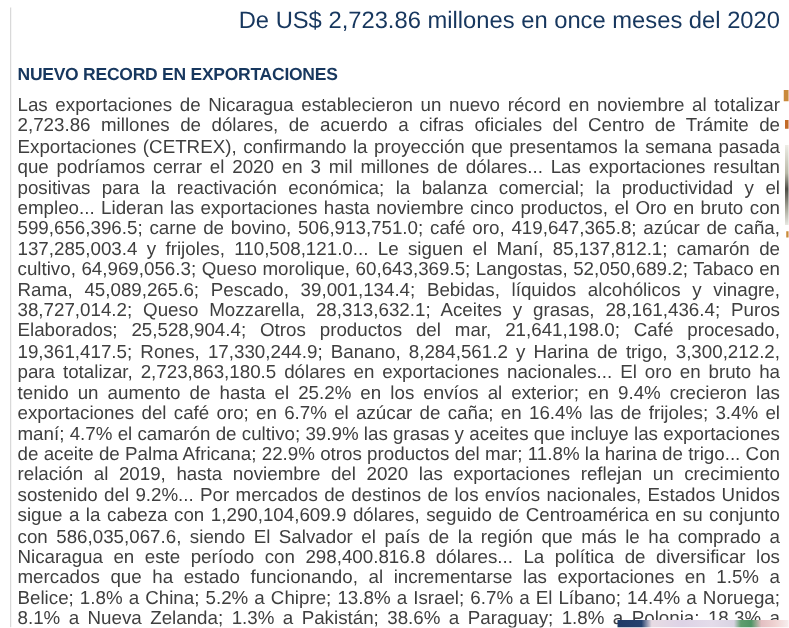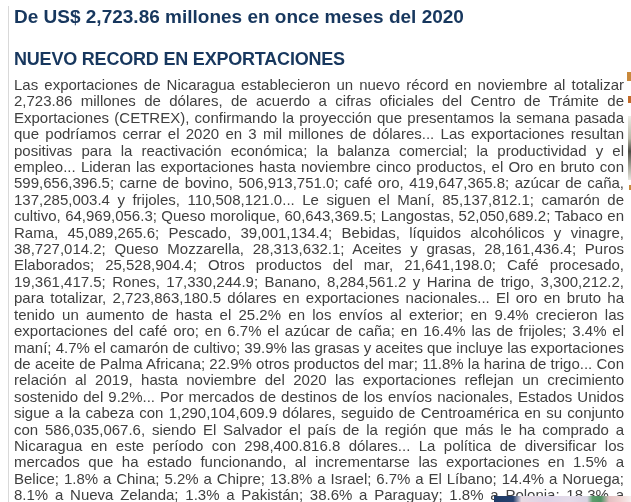--- a/index.html
+++ b/index.html
@@ -29,26 +29,27 @@
   .content {
     position: absolute;
     left: 14px;
     top: 5px;
     width: 610px;
   }
   .subtitle {
     margin: 0;
     font-size: 19px;
     line-height: 23px;
-    font-weight: bold;
+    font-weight: normal;
     color: var(--heading-color);
+    text-align: right;
   }
   .title {
     margin: 19px 0 0 0;
-    font-size: 18px;
+    font-size: 14px;
     line-height: 24px;
     font-weight: bold;
     letter-spacing: -0.2px;
     color: var(--heading-color);
   }
   .article-body {
     margin: 6px 0 0 0;
     font-size: 15px;
     line-height: 16.4px;
     text-align: justify;

